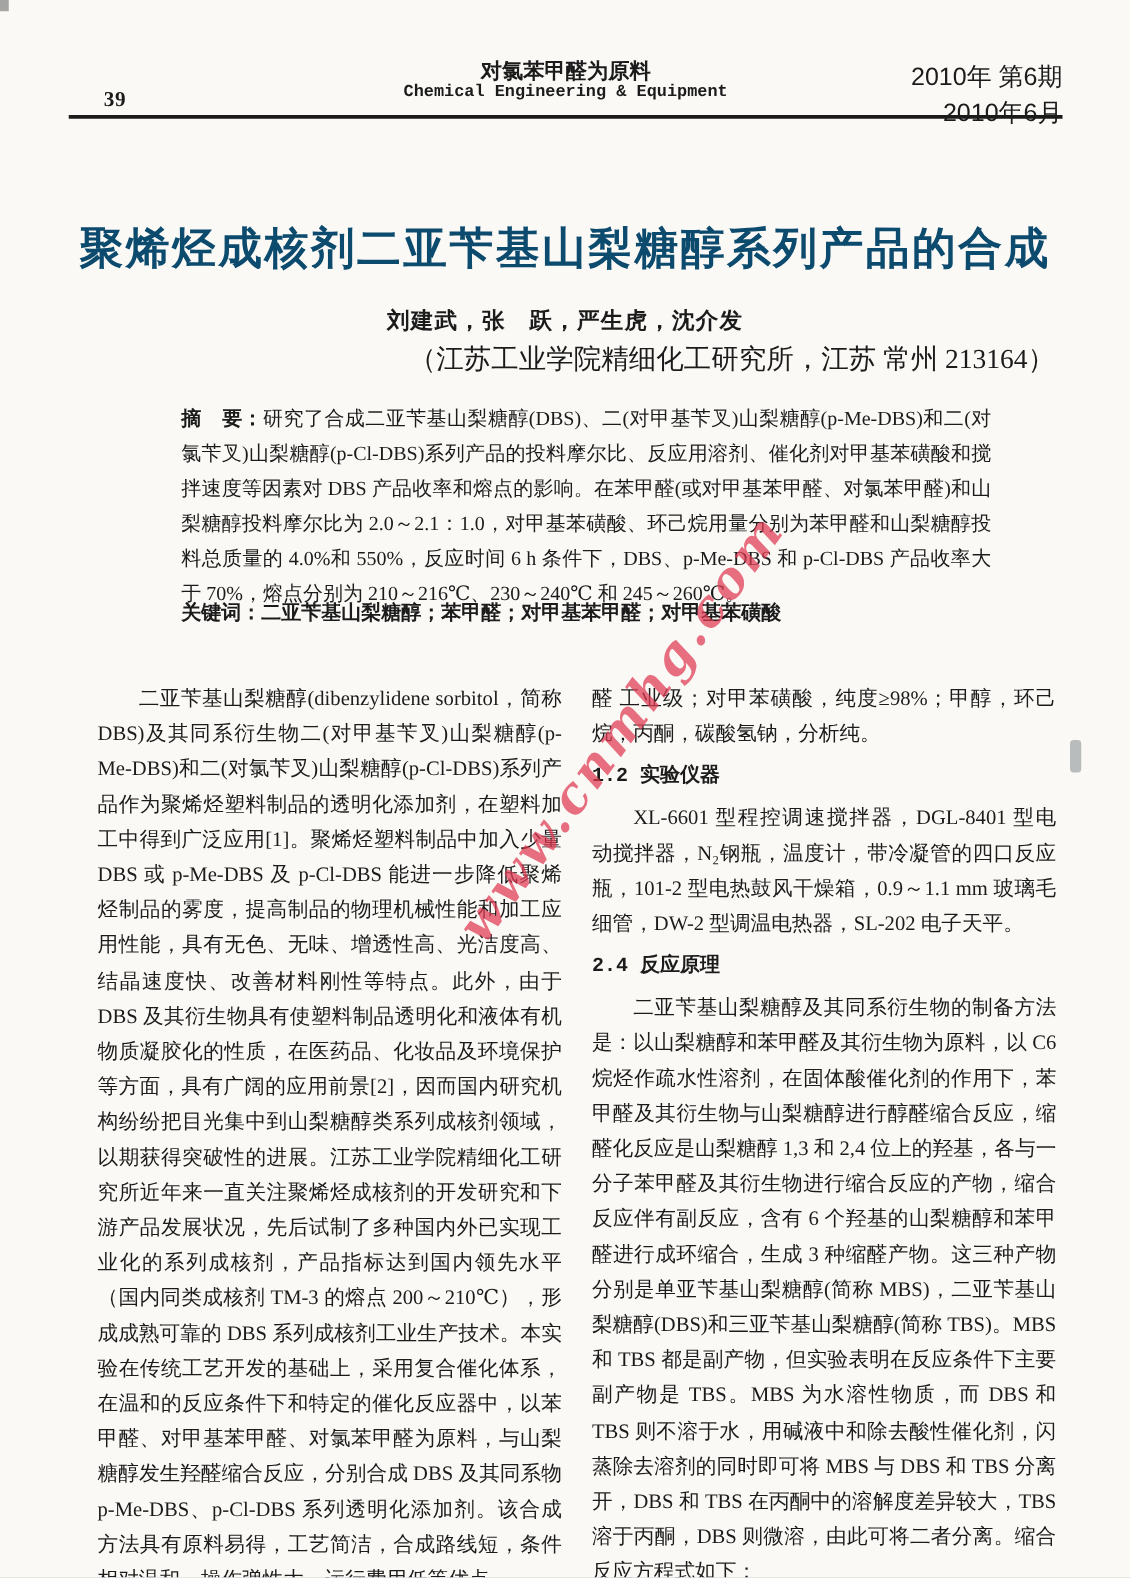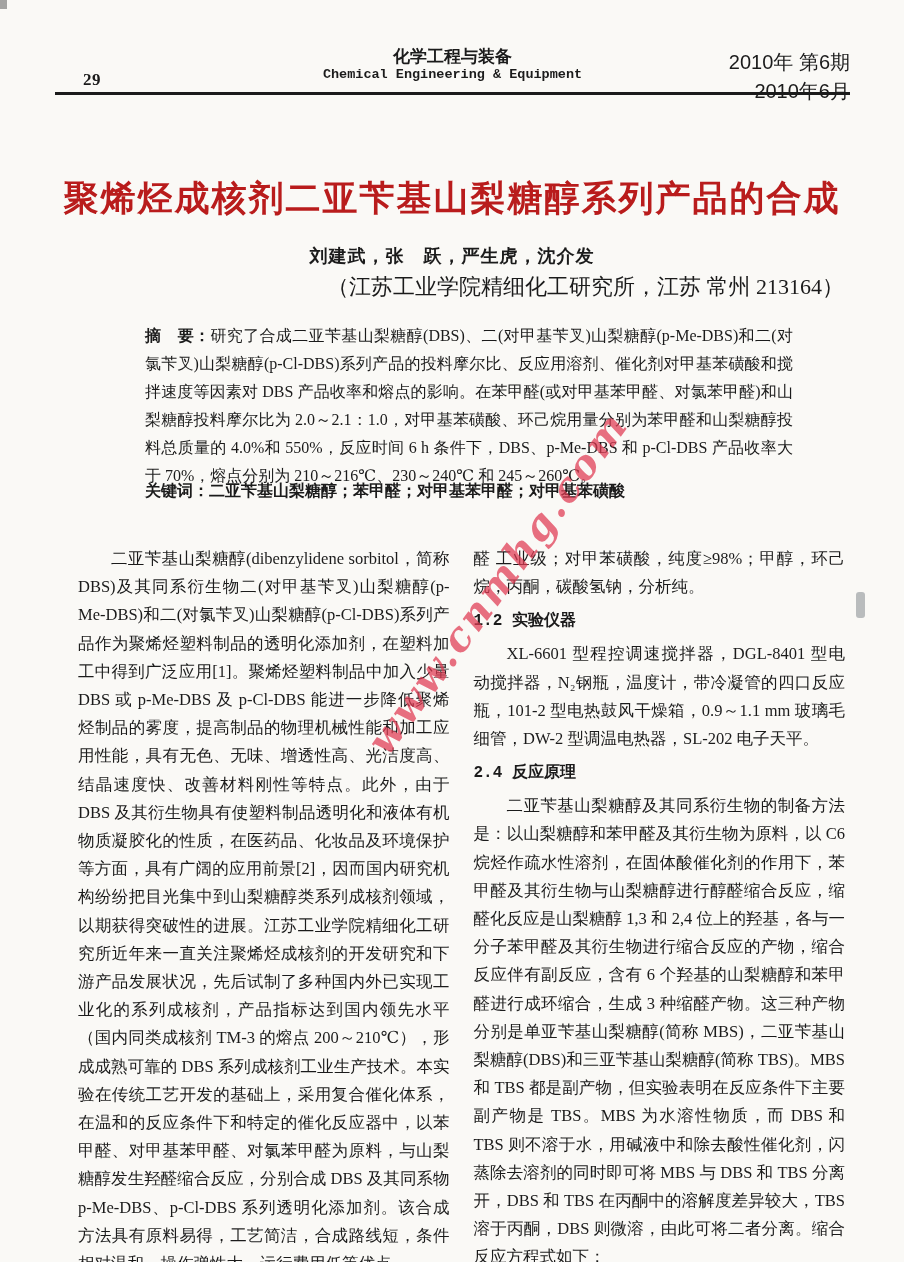--- a/index.html
+++ b/index.html
@@ -30,21 +30,21 @@
   .header-rule{
     position:absolute;top:92px;left:55px;width:795px;height:3px;
     background:#1b1b1b;border:none;
   }
   
   .article-title{
     position:absolute;top:152px;left:60px;width:784px;
     text-align:center;
     font-family:"Liberation Sans","DejaVu Sans",sans-serif;
     font-size:35px;font-weight:bold;letter-spacing:2px;
-    color:#b91c1c;
+    color:#0c4a6e;
   }
   .authors-line{
     position:absolute;top:244px;left:60px;width:784px;
     text-align:center;font-size:18px;font-weight:bold;letter-spacing:1px;
   }
   .affiliation-line{
     position:absolute;top:272px;left:60px;width:784px;
     text-align:right;font-size:22px;
   }
   
@@ -90,23 +90,23 @@
     position:absolute;left:0;top:0;width:7px;height:9px;
     background:#6b6b6b;opacity:.6;
   }
 </style>
 </head>
 <body>
 
 <div class="page">
 
   <div class="header">
-    <div class="page-number">29</div>
+    <div class="page-number">39</div>
     <div class="journal-block">
-      <div class="journal-cn">化学工程与装备</div>
+      <div class="journal-cn">对氯苯甲醛为原料</div>
       <div class="journal-en">Chemical Engineering &amp; Equipment</div>
     </div>
     <div class="issue-block">
       <div>2010年 第6期</div>
       <div>2010年6月</div>
     </div>
   </div>
   <div class="header-rule"></div>
 
   <h1 class="article-title">聚烯烃成核剂二亚苄基山梨糖醇系列产品的合成</h1>

